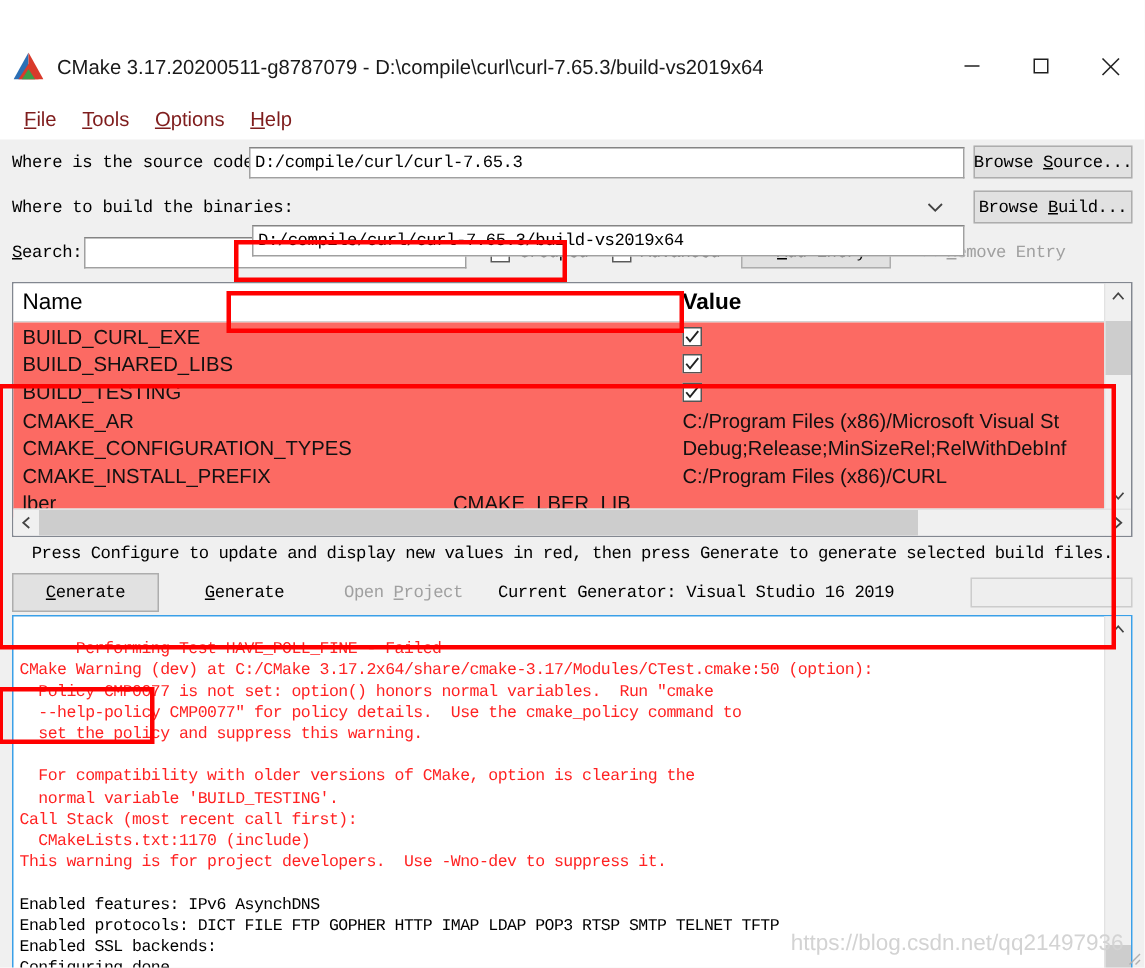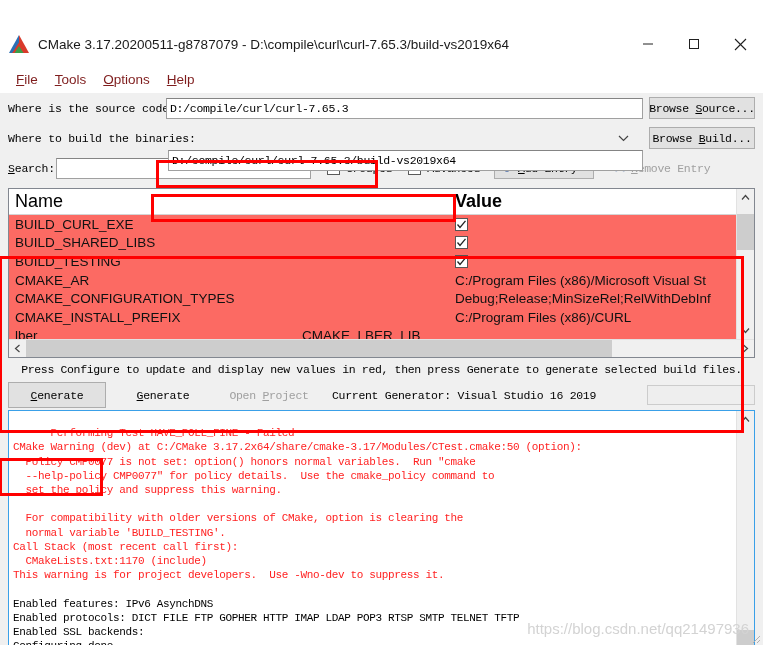--- a/index.html
+++ b/index.html
@@ -218,21 +218,21 @@
     flex-direction: column;
   }
   .thead {
     display: flex;
     height: 25px;
     background: #ffffff;
     border-bottom: 1px solid #d4d4d4;
     flex: 0 0 auto;
   }
   .th {
-    font-size: 18px;
+    font-size: 15px;
     color: #000;
     display: flex;
     align-items: center;
     padding-left: 6px;
     box-sizing: border-box;
   }
   .th-name { width: 440px; }
   .th-value { flex: 1 1 auto; font-weight: bold; }
   .tbody { flex: 1 1 auto; background: #fc6a63; }
   .trow {

